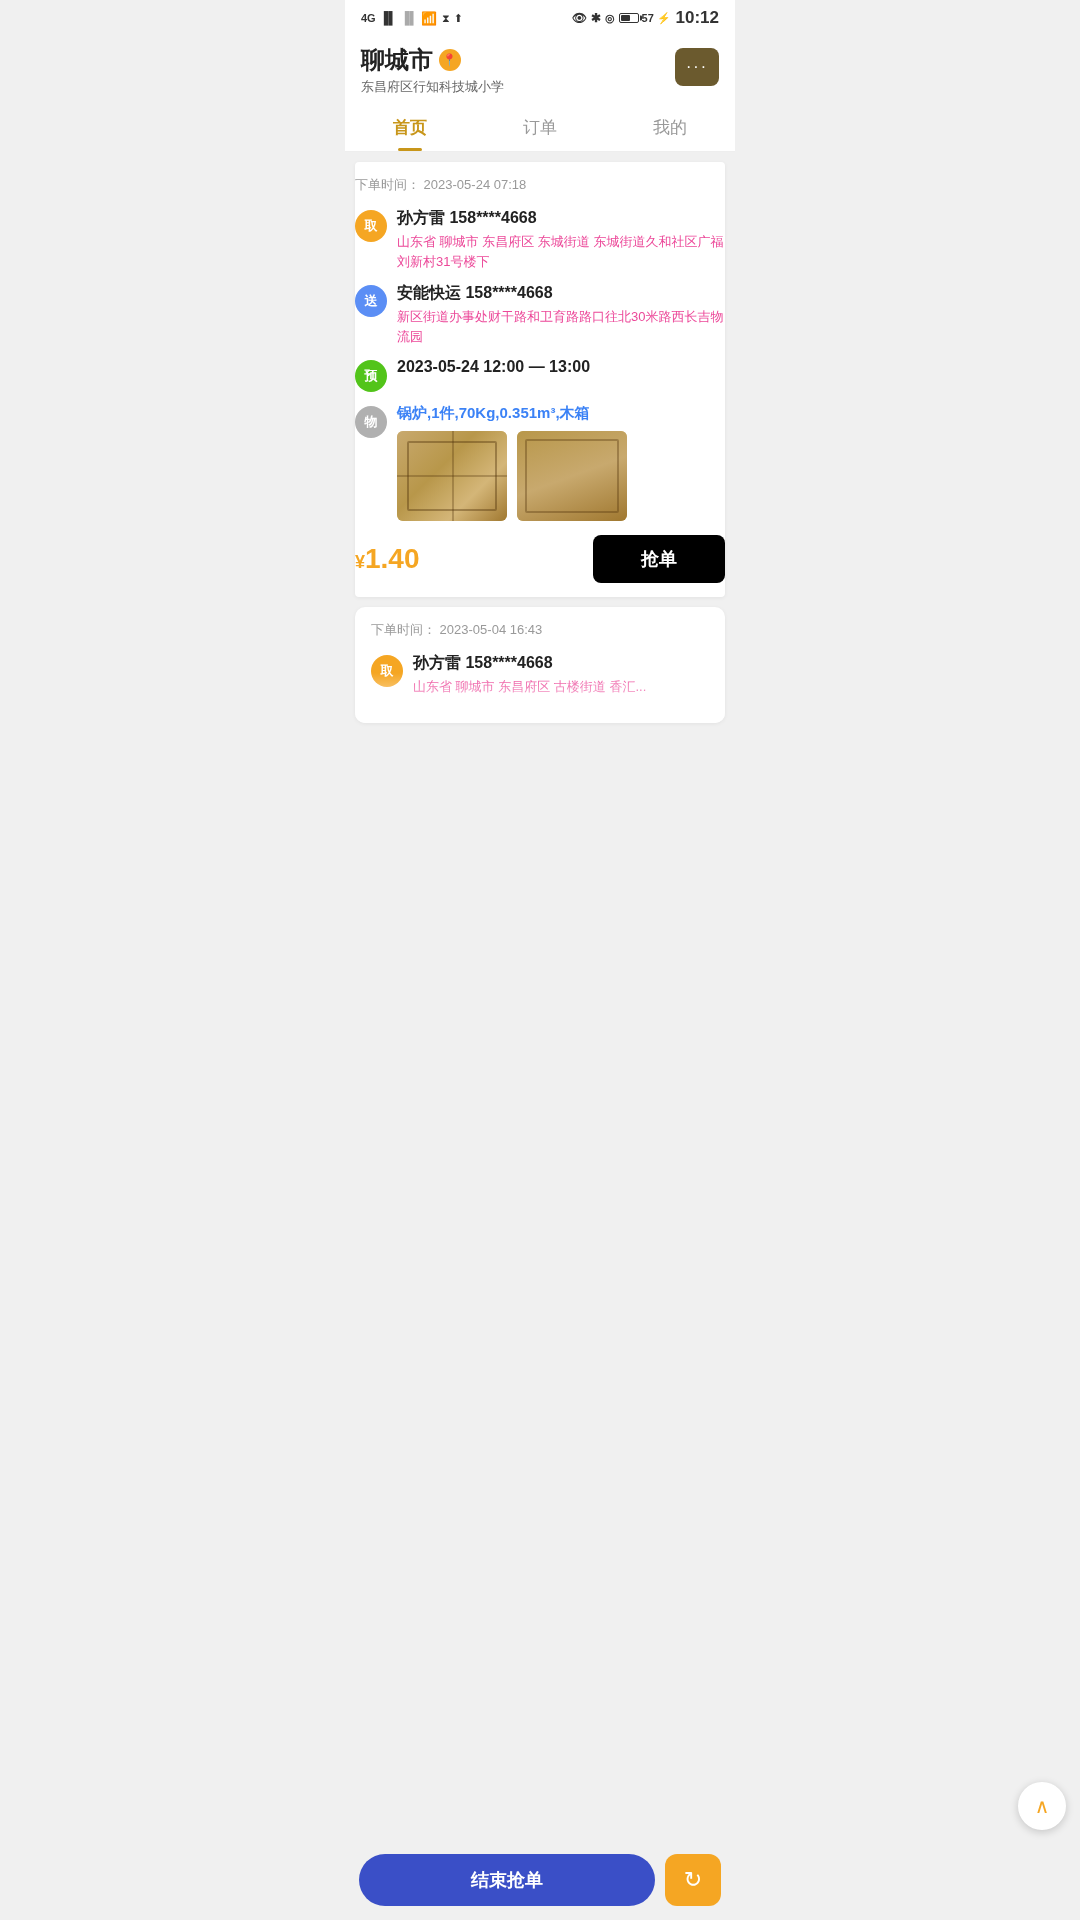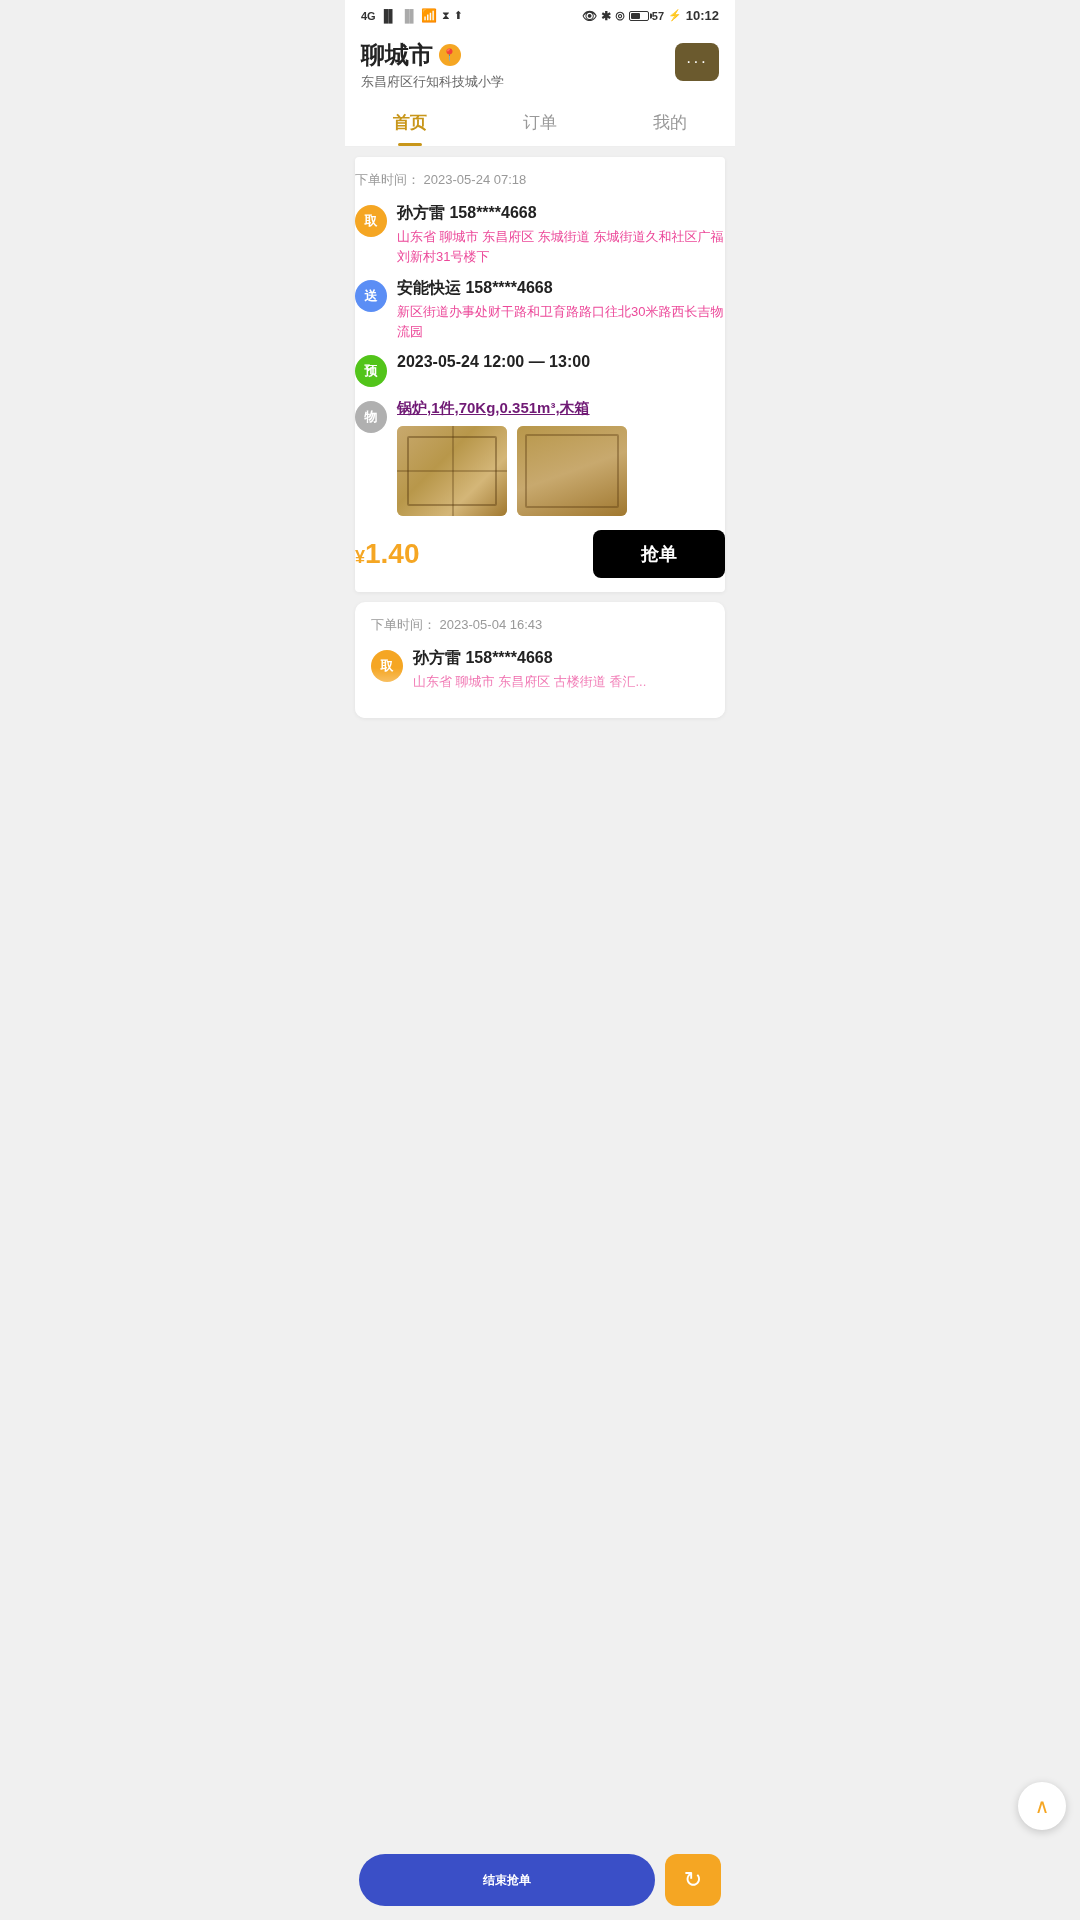--- a/index.html
+++ b/index.html
@@ -113,21 +113,21 @@
     .info-name {
       font-size: 16px; font-weight: 700; color: #222; margin-bottom: 3px;
     }
     .info-addr {
       font-size: 13px; color: #ec4899; line-height: 1.5;
     }
     .info-time {
       font-size: 16px; font-weight: 700; color: #222;
     }
     .info-goods {
-      font-size: 15px; font-weight: 600; color: #701a75; margin-bottom: 8px; text-decoration: underline;
+      font-size: 15px; font-weight: 600; color: #3b82f6; margin-bottom: 8px;
     }
 
     
     .goods-images {
       display: flex; gap: 10px; margin-top: 6px;
     }
     .goods-img {
       width: 110px; height: 90px; background: #e0c98a; border-radius: 6px;
       display: flex; align-items: center; justify-content: center;
       overflow: hidden; position: relative;
@@ -200,21 +200,21 @@
     .arrow-up { color: #f5a623; font-size: 20px; }
 
     
     .bottom-bar {
       position: fixed; bottom: 0; left: 50%; transform: translateX(-50%);
       width: 390px; display: flex; gap: 10px; padding: 10px 14px 14px;
       background: transparent;
     }
     .end-btn {
       flex: 1; background: #3a4fc7; color: white; border: none; border-radius: 30px;
-      padding: 14px 0; font-size: 12px; font-weight: 600; cursor: pointer;
+      padding: 14px 0; font-size: 18px; font-weight: 600; cursor: pointer;
     }
     .refresh-btn {
       width: 56px; height: 52px; background: #f5a623; border: none; border-radius: 12px;
       display: flex; align-items: center; justify-content: center; cursor: pointer;
     }
     .refresh-icon { color: white; font-size: 22px; }
   </style>
 </head>
 <body>
 
@@ -231,21 +231,21 @@
     <span style="font-size:12px;">👁</span>
     <span style="font-size:12px;">✱</span>
     <span style="font-size:11px;">◎</span>
     <div class="battery-box">
       <div class="battery-icon">
         <div class="battery-fill"></div>
       </div>
       <span style="font-size:11px;margin-left:2px;">57</span>
     </div>
     <span style="font-size:11px;">⚡</span>
-    <span style="font-size:13px;font-weight:700;">10:12</span>
+    <span style="font-size:17px;font-weight:700;">10:12</span>
   </div>
 </div>
 
 <div class="header">
   <div class="header-left">
     <div class="header-title">
       <span>聊城市</span>
       <div class="location-pin">
         <span style="font-size:12px;">📍</span>
       </div>

